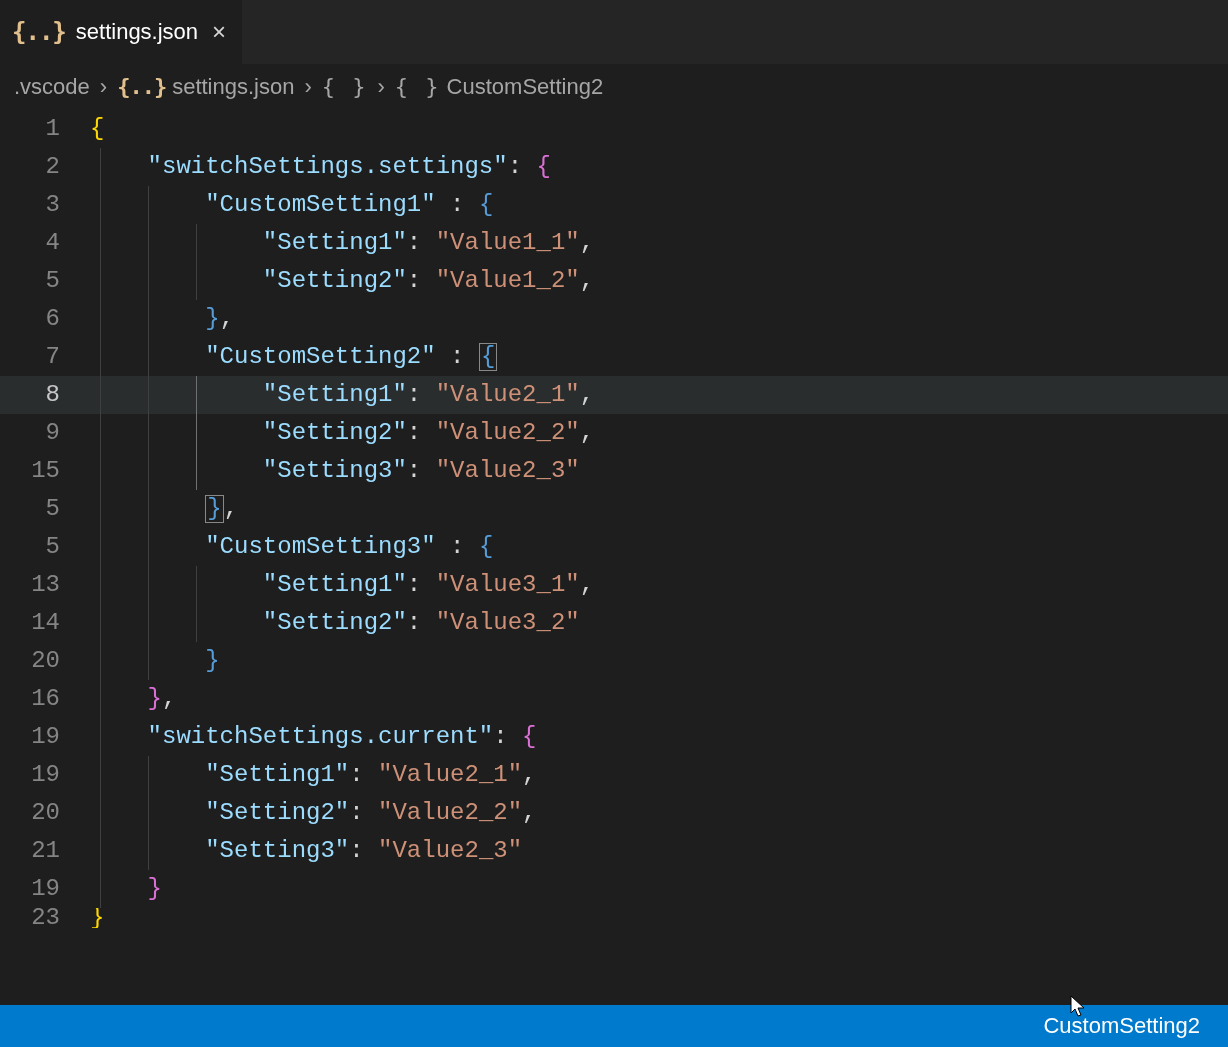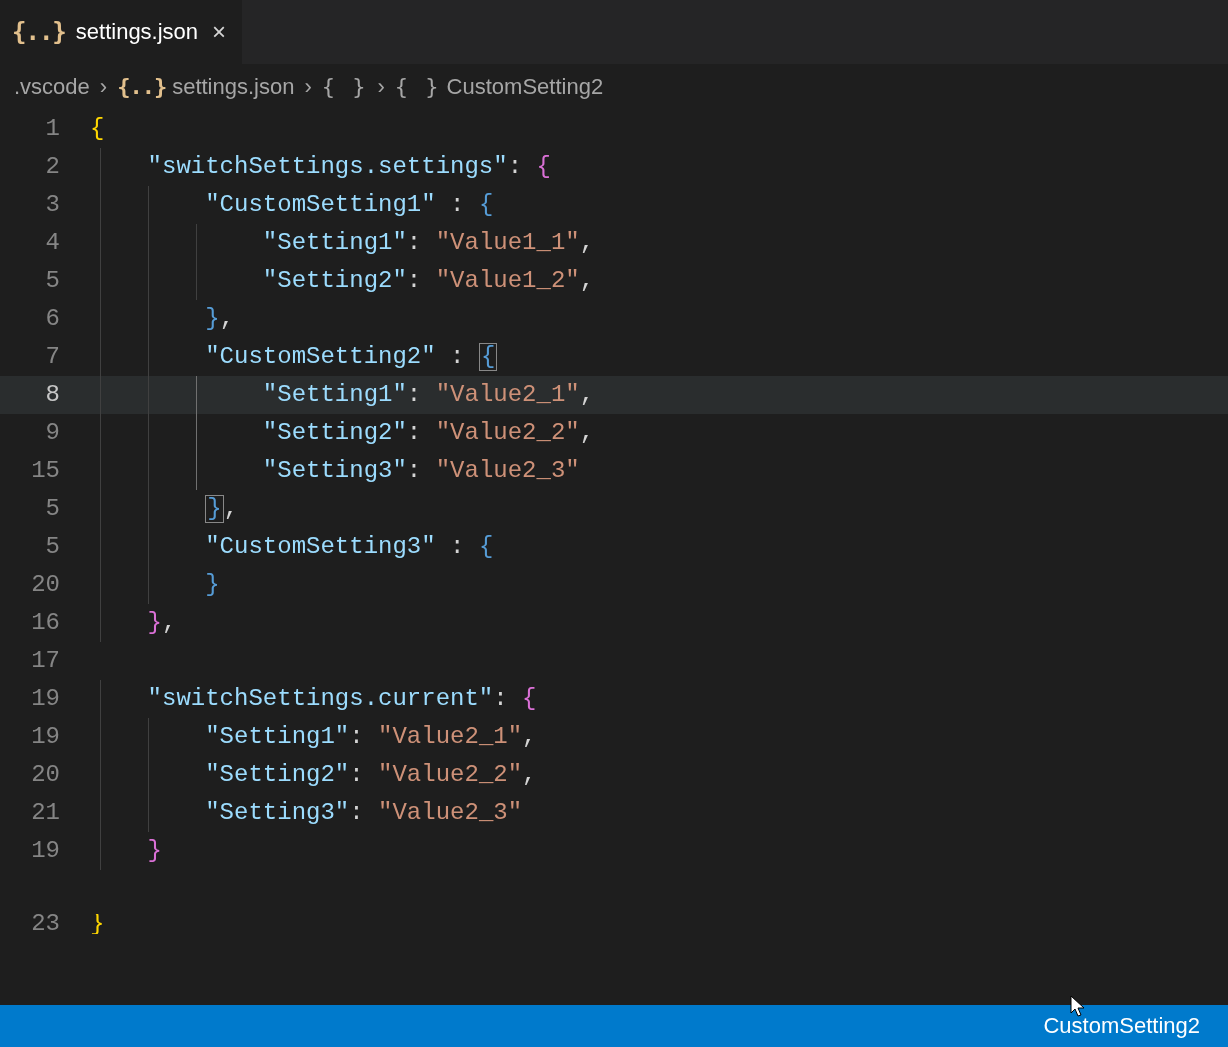--- a/index.html
+++ b/index.html
@@ -234,36 +234,40 @@
   <div class="line">
     <div class="gutter">5</div>
     <div class="code"><span class="indent-guide ig1"></span><span class="indent-guide ig2"></span>        <span class="bracket-box tk-brace-blue">}</span><span class="tk-punct">,</span></div>
   </div>
 
   <div class="line">
     <div class="gutter">5</div>
     <div class="code"><span class="indent-guide ig1"></span><span class="indent-guide ig2"></span>        <span class="tk-key">"CustomSetting3"</span><span class="tk-punct"> : </span><span class="tk-brace-blue">{</span></div>
   </div>
 
-
+  <div class="line">
+    <div class="gutter">13</div>
+    <div class="code"><span class="indent-guide ig1"></span><span class="indent-guide ig2"></span><span class="indent-guide ig3"></span>            <span class="tk-key">"Setting1"</span><span class="tk-punct">: </span><span class="tk-string">"Value3_1"</span><span class="tk-punct">,</span></div>
+  </div>
+
+  <div class="line">
+    <div class="gutter">14</div>
+    <div class="code"><span class="indent-guide ig1"></span><span class="indent-guide ig2"></span><span class="indent-guide ig3"></span>            <span class="tk-key">"Setting2"</span><span class="tk-punct">: </span><span class="tk-string">"Value3_2"</span></div>
+  </div>
 
   <div class="line">
     <div class="gutter">20</div>
     <div class="code"><span class="indent-guide ig1"></span><span class="indent-guide ig2"></span>        <span class="tk-brace-blue">}</span></div>
   </div>
 
   <div class="line">
     <div class="gutter">16</div>
     <div class="code"><span class="indent-guide ig1"></span>    <span class="tk-brace-pink">}</span><span class="tk-punct">,</span></div>
   </div>
 
-  <div class="line">
-    <div class="gutter">17</div>
-    <div class="code"><span class="indent-guide ig1"></span><span></span></div>
-  </div>
 
   <div class="line">
     <div class="gutter">19</div>
     <div class="code"><span class="indent-guide ig1"></span>    <span class="tk-key">"switchSettings.current"</span><span class="tk-punct">: </span><span class="tk-brace-pink">{</span></div>
   </div>
 
   <div class="line">
     <div class="gutter">19</div>
     <div class="code"><span class="indent-guide ig1"></span><span class="indent-guide ig2"></span>        <span class="tk-key">"Setting1"</span><span class="tk-punct">: </span><span class="tk-string">"Value2_1"</span><span class="tk-punct">,</span></div>
   </div>
@@ -276,21 +280,21 @@
   <div class="line">
     <div class="gutter">21</div>
     <div class="code"><span class="indent-guide ig1"></span><span class="indent-guide ig2"></span>        <span class="tk-key">"Setting3"</span><span class="tk-punct">: </span><span class="tk-string">"Value2_3"</span></div>
   </div>
 
   <div class="line">
     <div class="gutter">19</div>
     <div class="code"><span class="indent-guide ig1"></span>    <span class="tk-brace-pink">}</span></div>
   </div>
 
-  <div class="line" style="height:20px; overflow:hidden;margin-top:44px;">
+  <div class="line" style="height:20px; overflow:hidden;">
     <div class="gutter">23</div>
     <div class="code"><span class="tk-brace-yellow">}</span></div>
   </div>
 
 </div>
 
 <div class="statusbar">
   <span>CustomSetting2</span>
 </div>
 

